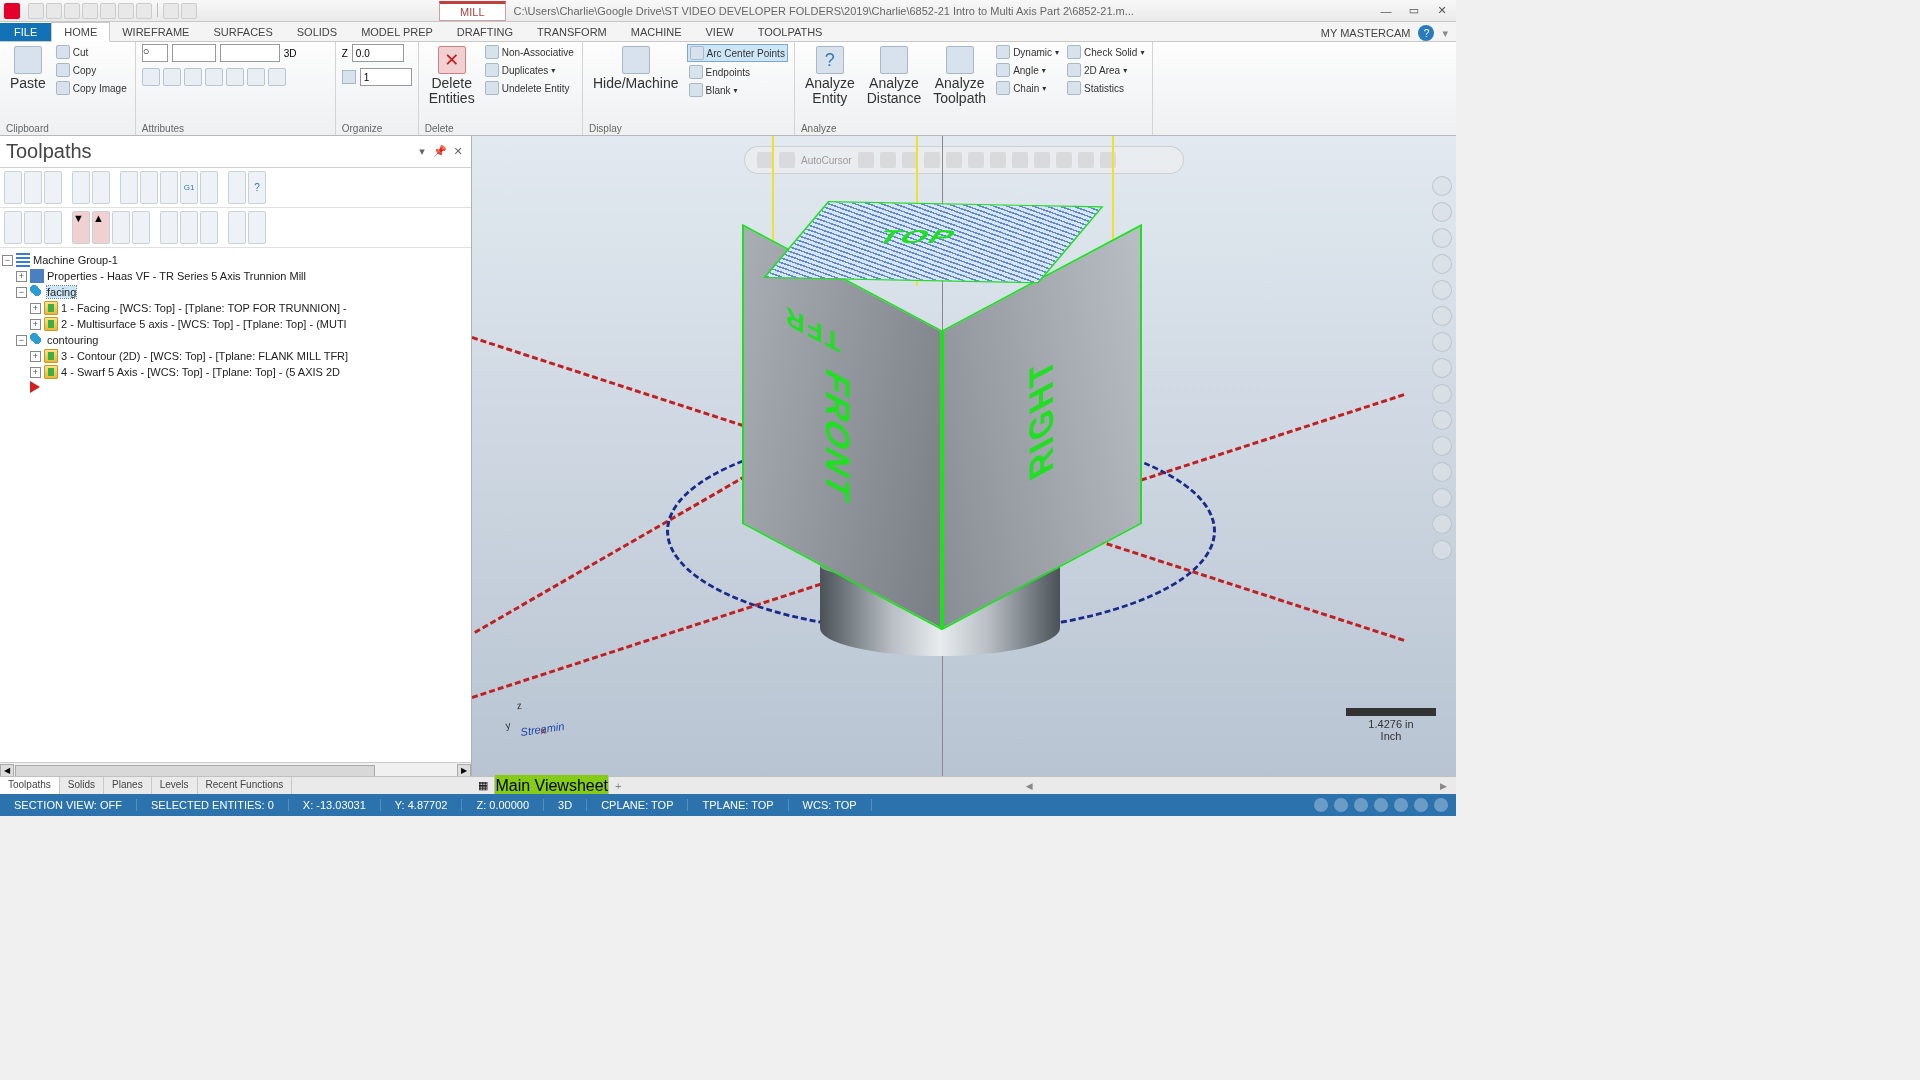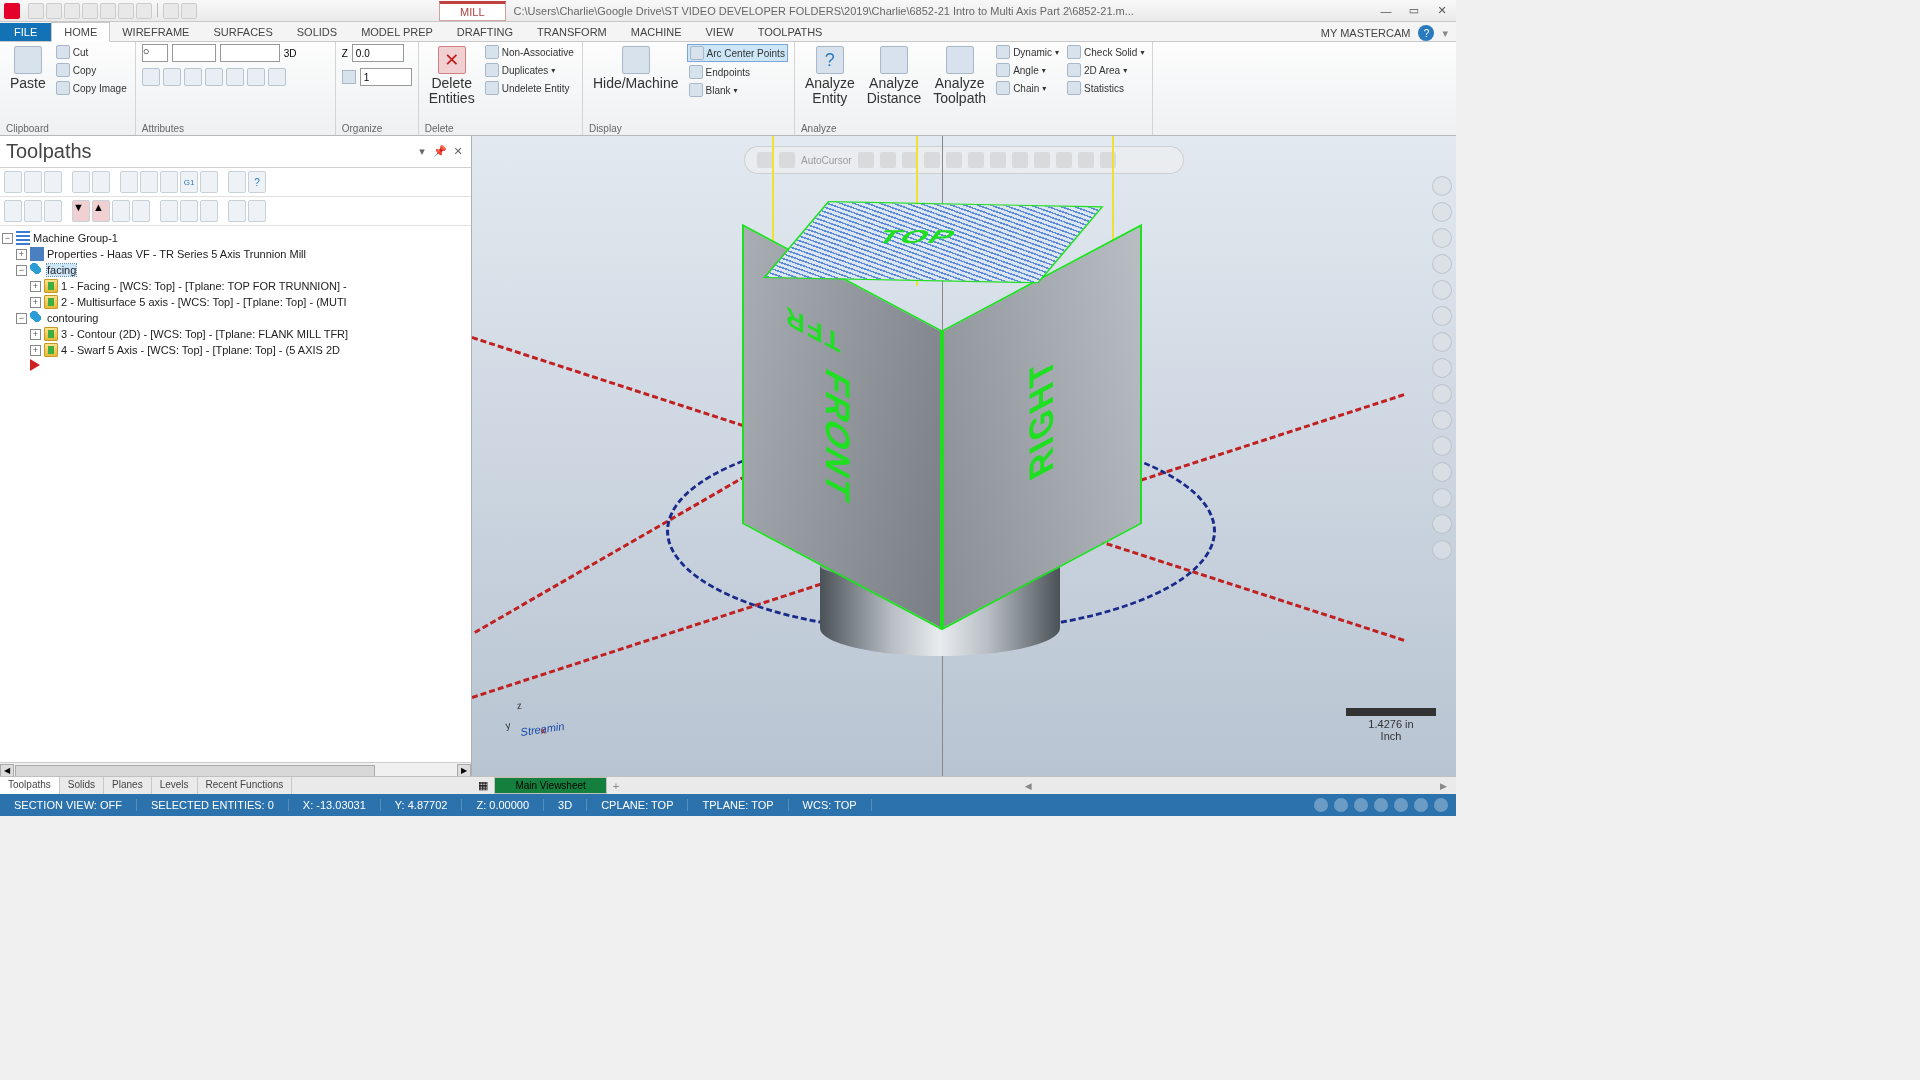--- a/index.html
+++ b/index.html
@@ -47,21 +47,21 @@
 
 
 .main { position: absolute; top: 136px; left: 0; right: 0; bottom: 38px; display: flex; }
 
 
 .panel { width: 472px; background: #fff; border-right: 1px solid #b0b0b0; display: flex; flex-direction: column; }
 .panel-title { display: flex; align-items: center; padding: 4px 6px; border-bottom: 1px solid #d0d0d0; }
 .panel-title h2 { font-size: 20px; font-weight: normal; color: #444; flex: 1; }
 .panel-title .pb { width: 14px; height: 14px; margin-left: 4px; color: #666; display: flex; align-items: center; justify-content: center; cursor: pointer; }
 .panel-toolbar { display: flex; gap: 2px; padding: 3px 4px; border-bottom: 1px solid #e0e0e0; flex-wrap: wrap; }
-.panel-toolbar .tb { width: 18px; height: 22px; background: #eef2f6; border: 1px solid #c8d0d8; border-radius: 2px; }
+.panel-toolbar .tb { width: 18px; height: 33px; background: #eef2f6; border: 1px solid #c8d0d8; border-radius: 2px; }
 .tree { flex: 1; padding: 4px 2px; overflow: hidden; font-size: 13px; color: #222; }
 .tree-row { display: flex; align-items: center; gap: 3px; padding: 1px 0; white-space: nowrap; }
 .tree-row .exp { width: 11px; height: 11px; border: 1px solid #888; display: flex; align-items: center; justify-content: center; font-size: 9px; color: #555; cursor: pointer; }
 .tree-row .tic { width: 14px; height: 14px; }
 .tree-row .tic.grid { background: repeating-linear-gradient(0deg,#3a7bd5 0 2px,#fff 2px 4px),repeating-linear-gradient(90deg,#3a7bd5 0 2px,#fff 2px 4px); }
 .tree-row .tic.prop { background: #4a80c0; }
 .tree-row .tic.grp { background: radial-gradient(circle,#2a9dd6 40%,transparent 42%), radial-gradient(circle at 30% 30%,#2a9dd6 30%,transparent 32%); }
 .tree-row .tic.folder { background: linear-gradient(#ffe08a,#e8b838); border: 1px solid #c89820; border-radius: 1px; position: relative; }
 .tree-row .tic.folder::after { content:""; position:absolute; inset:2px 3px; background:#3cb043; }
 .tree-row .tic.play { width: 0; height: 0; border-left: 10px solid #d02020; border-top: 6px solid transparent; border-bottom: 6px solid transparent; }
@@ -105,21 +105,21 @@
 .ring.red1 { left: 0; top: 200px; width: 980px; height: 2px; border-top: 3px dashed #c02020; transform: rotate(18deg); transform-origin: left center; border-radius: 0; }
 .ring.red2 { left: 0; top: 560px; width: 980px; height: 2px; border-top: 3px dashed #c02020; transform: rotate(-18deg); transform-origin: left center; border-radius: 0; }
 .ring.red3 { left: -20px; top: 410px; width: 340px; height: 2px; border-top: 3px dashed #c02020; transform: rotate(-30deg); border-radius: 0; }
 .wcs { position: absolute; left: 48px; bottom: 40px; font-style: italic; color: #1a4aa8; font-size: 20px; font-family: cursive; transform: rotate(-8deg); }
 .wcs .ax { position: absolute; font-size: 10px; font-style: normal; }
 .scale { position: absolute; right: 20px; bottom: 36px; text-align: center; color: #333; }
 .scale .bar { width: 90px; height: 2px; background: #333; margin-bottom: 2px; border-left: 2px solid #333; border-right: 2px solid #333; height: 8px; border-bottom: 2px solid #333; border-top: none; }
 
 
 .viewsheet { position: absolute; bottom: 22px; left: 472px; right: 0; height: 18px; background: #eaeaea; display: flex; align-items: center; border-top: 1px solid #c0c0c0; padding: 0 6px; gap: 6px; }
-.viewsheet .vs { font-size: 10px; padding: 2px 20px; background: #15803d; border: 1px solid #c0c0c0; }
+.viewsheet .vs { font-size: 16px; padding: 2px 0; background: #84cc16; border: 1px solid #c0c0c0; }
 .viewsheet .arr { margin-left: auto; font-size: 9px; color: #888; padding: 0 3px; }
 
 
 .status { position: absolute; bottom: 0; left: 0; right: 0; height: 22px; background: #2c72ad; color: #fff; display: flex; align-items: center; font-size: 10px; }
 .status .cell { padding: 0 14px; border-right: 1px solid rgba(255,255,255,.2); }
 .status .icons { margin-left: auto; display: flex; gap: 6px; padding-right: 8px; }
 .status .icons .si { width: 14px; height: 14px; background: rgba(255,255,255,.3); border-radius: 50%; }
 </style>
 </head>
 <body>

